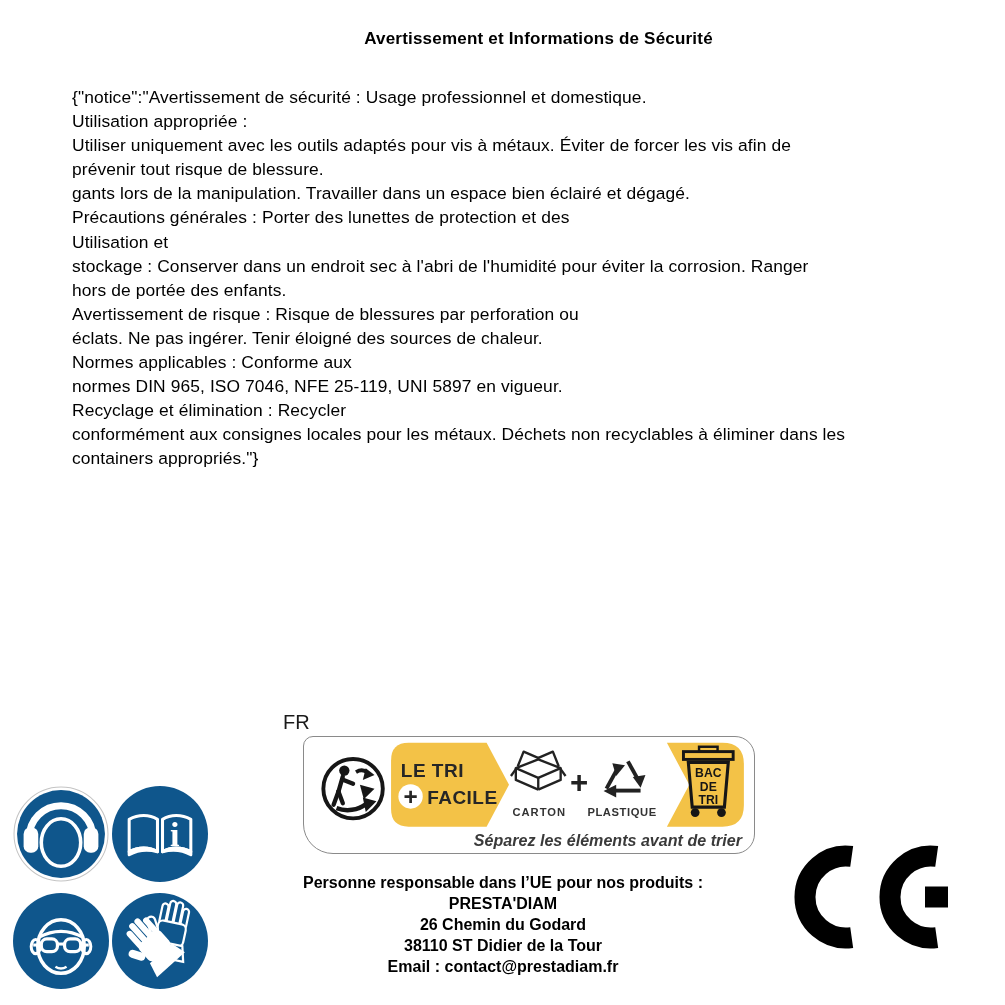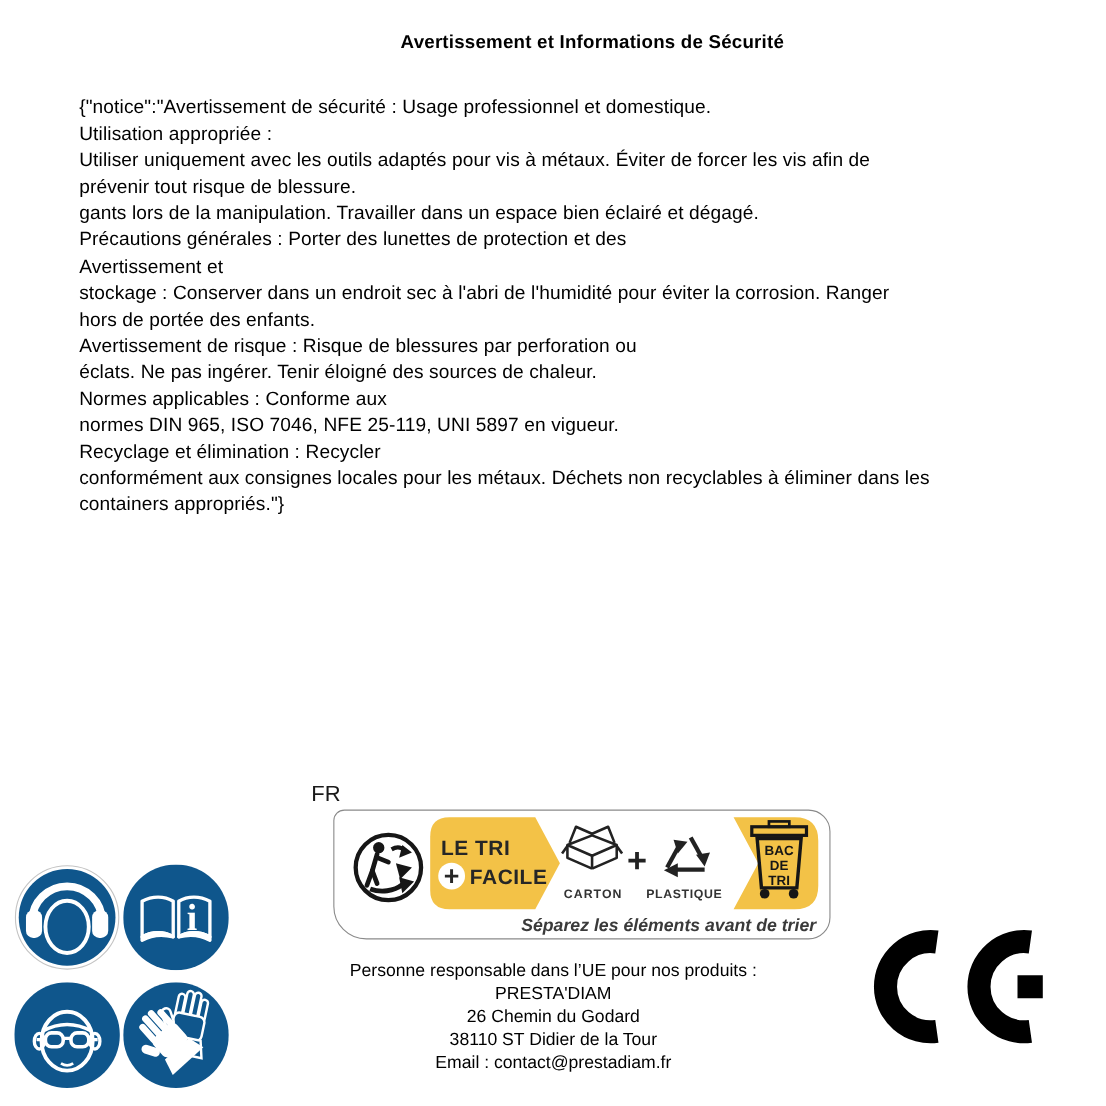--- a/index.html
+++ b/index.html
@@ -22,40 +22,40 @@
   }
   .tri-label {
     position:absolute; left:267px; top:736px; width:452px; height:118px;
     background:#ffffff; border:1.5px solid #8a8a8a; box-sizing:border-box;
     border-radius:10px 20px 20px 30px;
     margin-left:36px;
   }
   .tri-label svg { position:absolute; left:0; top:0; }
   .resp-block {
     position:absolute; left:253px; top:872px; width:500px; text-align:center;
-    font-size:16px; font-weight:normal; line-height:21px; color:#000;
+    font-size:16px; font-weight:bold; line-height:21px; color:#000;
   }
   .icons-grid svg { position:absolute; }
   .svg-txt { font-family:"Liberation Sans","DejaVu Sans",sans-serif; }
 </style>
 </head>
 <body>
 
 <div class="page">
 
   <div class="title">Avertissement et Informations de Sécurité</div>
 
   <div class="notice">
     <div>{"notice":"Avertissement de sécurité : Usage professionnel et domestique.</div>
     <div>Utilisation appropriée :</div>
     <div>Utiliser uniquement avec les outils adaptés pour vis à métaux. Éviter de forcer les vis afin de</div>
     <div>prévenir tout risque de blessure.</div>
     <div>gants lors de la manipulation. Travailler dans un espace bien éclairé et dégagé.</div>
     <div>Précautions générales : Porter des lunettes de protection et des</div>
-    <div>Avertissement et</div>
+    <div>Utilisation et</div>
     <div>stockage : Conserver dans un endroit sec à l'abri de l'humidité pour éviter la corrosion. Ranger</div>
     <div>hors de portée des enfants.</div>
     <div>Avertissement de risque : Risque de blessures par perforation ou</div>
     <div>éclats. Ne pas ingérer. Tenir éloigné des sources de chaleur.</div>
     <div>Normes applicables : Conforme aux</div>
     <div>normes DIN 965, ISO 7046, NFE 25-119, UNI 5897 en vigueur.</div>
     <div>Recyclage et élimination : Recycler</div>
     <div>conformément aux consignes locales pour les métaux. Déchets non recyclables à éliminer dans les</div>
     <div>containers appropriés."}</div>
   </div>

